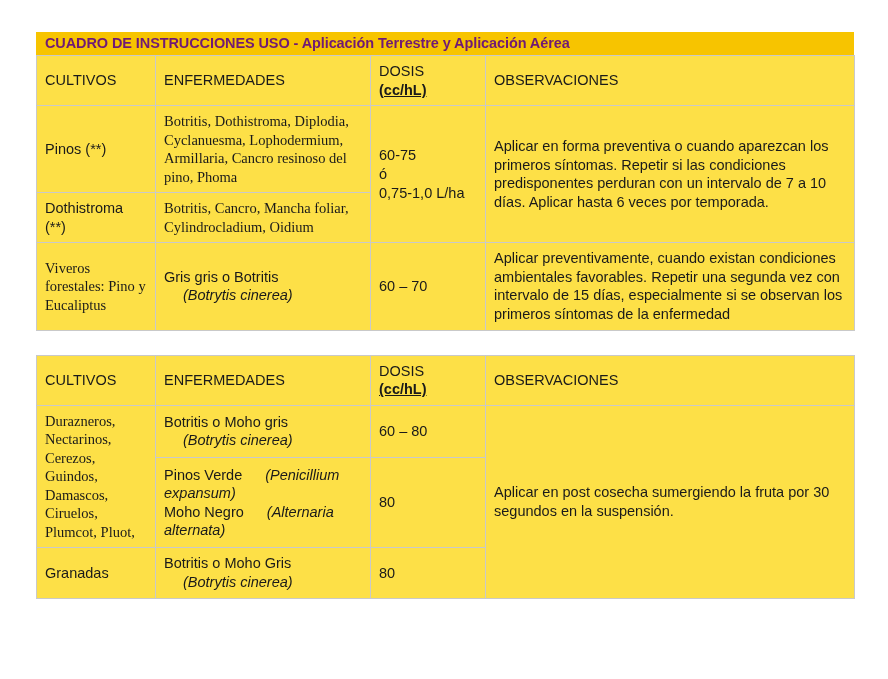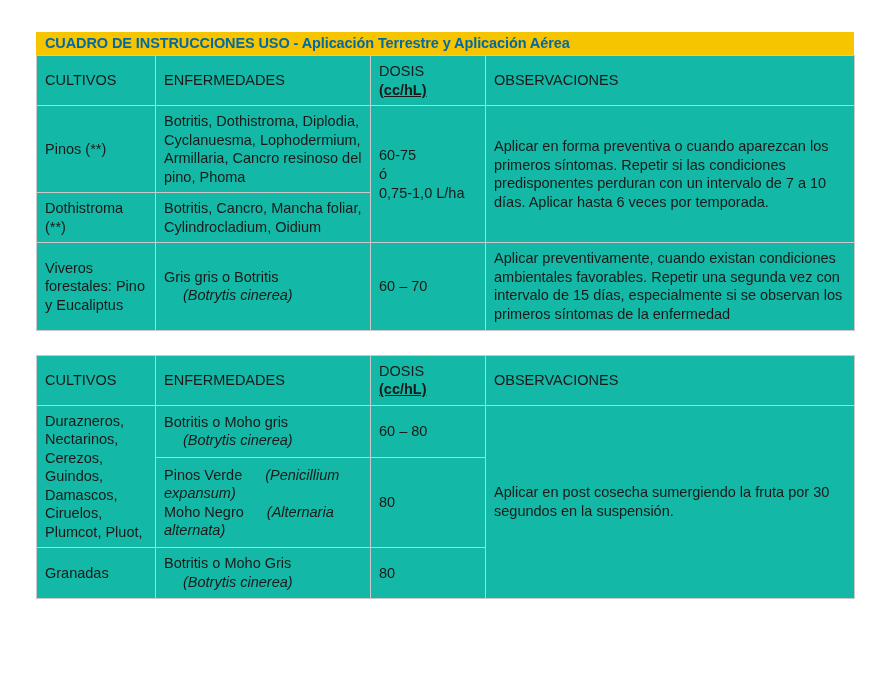--- a/index.html
+++ b/index.html
@@ -32,31 +32,31 @@
   }
 
   .band {
     background: #F7C400;
     height: 23px;
     line-height: 23px;
     padding: 0 0 0 9px;
     box-sizing: border-box;
     font-size: 14.5px;
     font-weight: bold;
-    color: #0369a1;
+    color: #701a75;
     letter-spacing: -0.1px;
     white-space: nowrap;
     overflow: hidden;
   }
 
   table.grid {
     width: 818px;
     border-collapse: collapse;
     table-layout: fixed;
-    background: #14b8a6;
+    background: #fde047;
   }
 
   table.grid td, table.grid th {
     border: 1px solid #c9c9c9;
     vertical-align: middle;
     padding: 6px 8px;
     box-sizing: border-box;
     font-size: 14.5px;
     line-height: 1.28;
     font-weight: normal;
@@ -94,20 +94,21 @@
     padding-top: 10px;
     line-height: 1.33;
   }
   td.just.mid {
     vertical-align: middle;
     padding-top: 6px;
   }
   td.top {
     vertical-align: top;
     padding-top: 9px;
+    font-family: Liberation Serif, serif;
   }
   td.vmid {
     vertical-align: middle;
   }
 
   .ital {
     font-style: italic;
     margin-left: 19px;
   }
 

